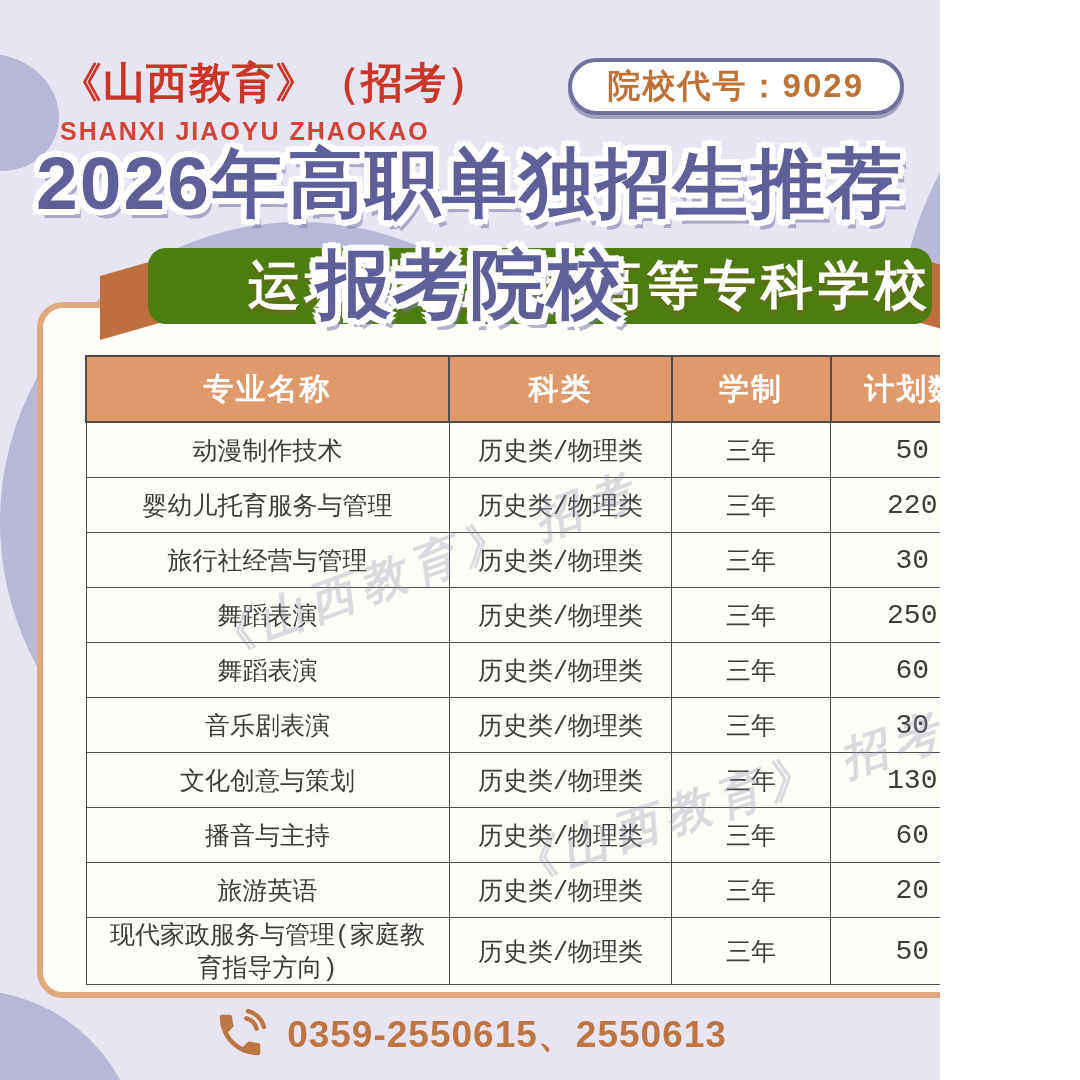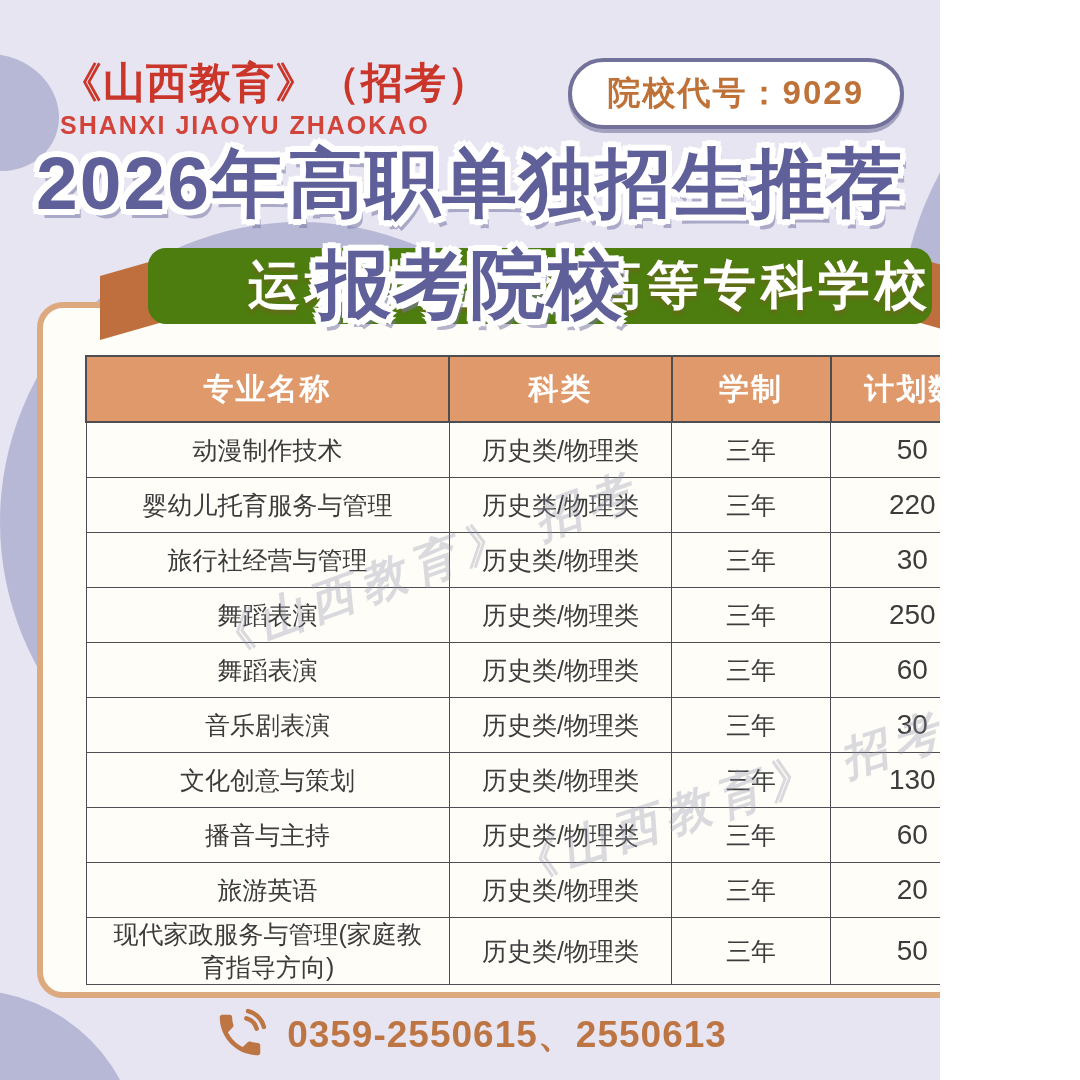--- a/index.html
+++ b/index.html
@@ -14,27 +14,27 @@
   .blob-dome{left:0px;top:222px;width:600px;height:600px;}
   .blob-bottom-left{left:-200px;top:990px;width:340px;height:340px;}
   .blob-top-left{left:-70px;top:55px;width:130px;height:115px;transform:rotate(22deg);}
   
   .logo{position:absolute;left:60px;top:55px;z-index:5;}
   .logo-cn{
     font-family:"DejaVu Serif","Liberation Serif",serif;
     font-weight:700;font-size:42px;color:#cb362b;letter-spacing:1px;
   }
   .logo-en{
-    font-size:25px;font-weight:600;color:#d2443a;letter-spacing:2px;
+    margin-top:6px;font-size:25px;font-weight:600;color:#d2443a;letter-spacing:2px;
   }
   
   .badge{
     position:absolute;right:36px;top:58px;z-index:5;
     background:#ffffff;border:4px solid #72719a;border-radius:999px;
-    padding:9px 36px;box-shadow:0 4px 0 rgba(110,110,150,0.55);
+    padding:2px 36px;box-shadow:0 4px 0 rgba(110,110,150,0.55);
   }
   .badge span{
     font-size:33px;font-weight:800;color:#bf7238;letter-spacing:2px;
     font-family:"Liberation Sans","DejaVu Sans",sans-serif;
   }
   
   .main-title{
     position:absolute;left:0;top:134px;width:100%;text-align:center;z-index:5;
     font-size:75px;font-weight:900;color:#5f5f99;letter-spacing:2px;
     text-shadow:
@@ -55,21 +55,21 @@
     font-size:52px;font-weight:900;color:#ffffff;letter-spacing:5px;
     text-shadow:0 4px 3px rgba(140,80,40,0.35);
   }
   
   .card{
     position:absolute;left:37px;top:302px;width:1006px;height:696px;z-index:2;
     background:#fffdf8;border:6px solid #ddaa80;border-radius:26px;box-sizing:border-box;
   }
   
   table.plan{
-    width:910px;margin:47px auto 0 auto;border-collapse:collapse;table-layout:fixed;
+    width:910px;margin:47px auto 0 auto;border-collapse:collapse;table-layout:fixed;font-family:Liberation Mono, monospace;
   }
   table.plan th{
     background:#e0996b;color:#ffffff;font-size:30px;font-weight:700;
     height:62px;border:2px solid #4e4e52;letter-spacing:2px;
   }
   table.plan td{
     height:54px;border:1.5px solid #4e4e52;text-align:center;
     font-size:25px;color:#3c3c3c;padding:0 20px;
   }
   table.plan td:last-child{font-size:28px;}

